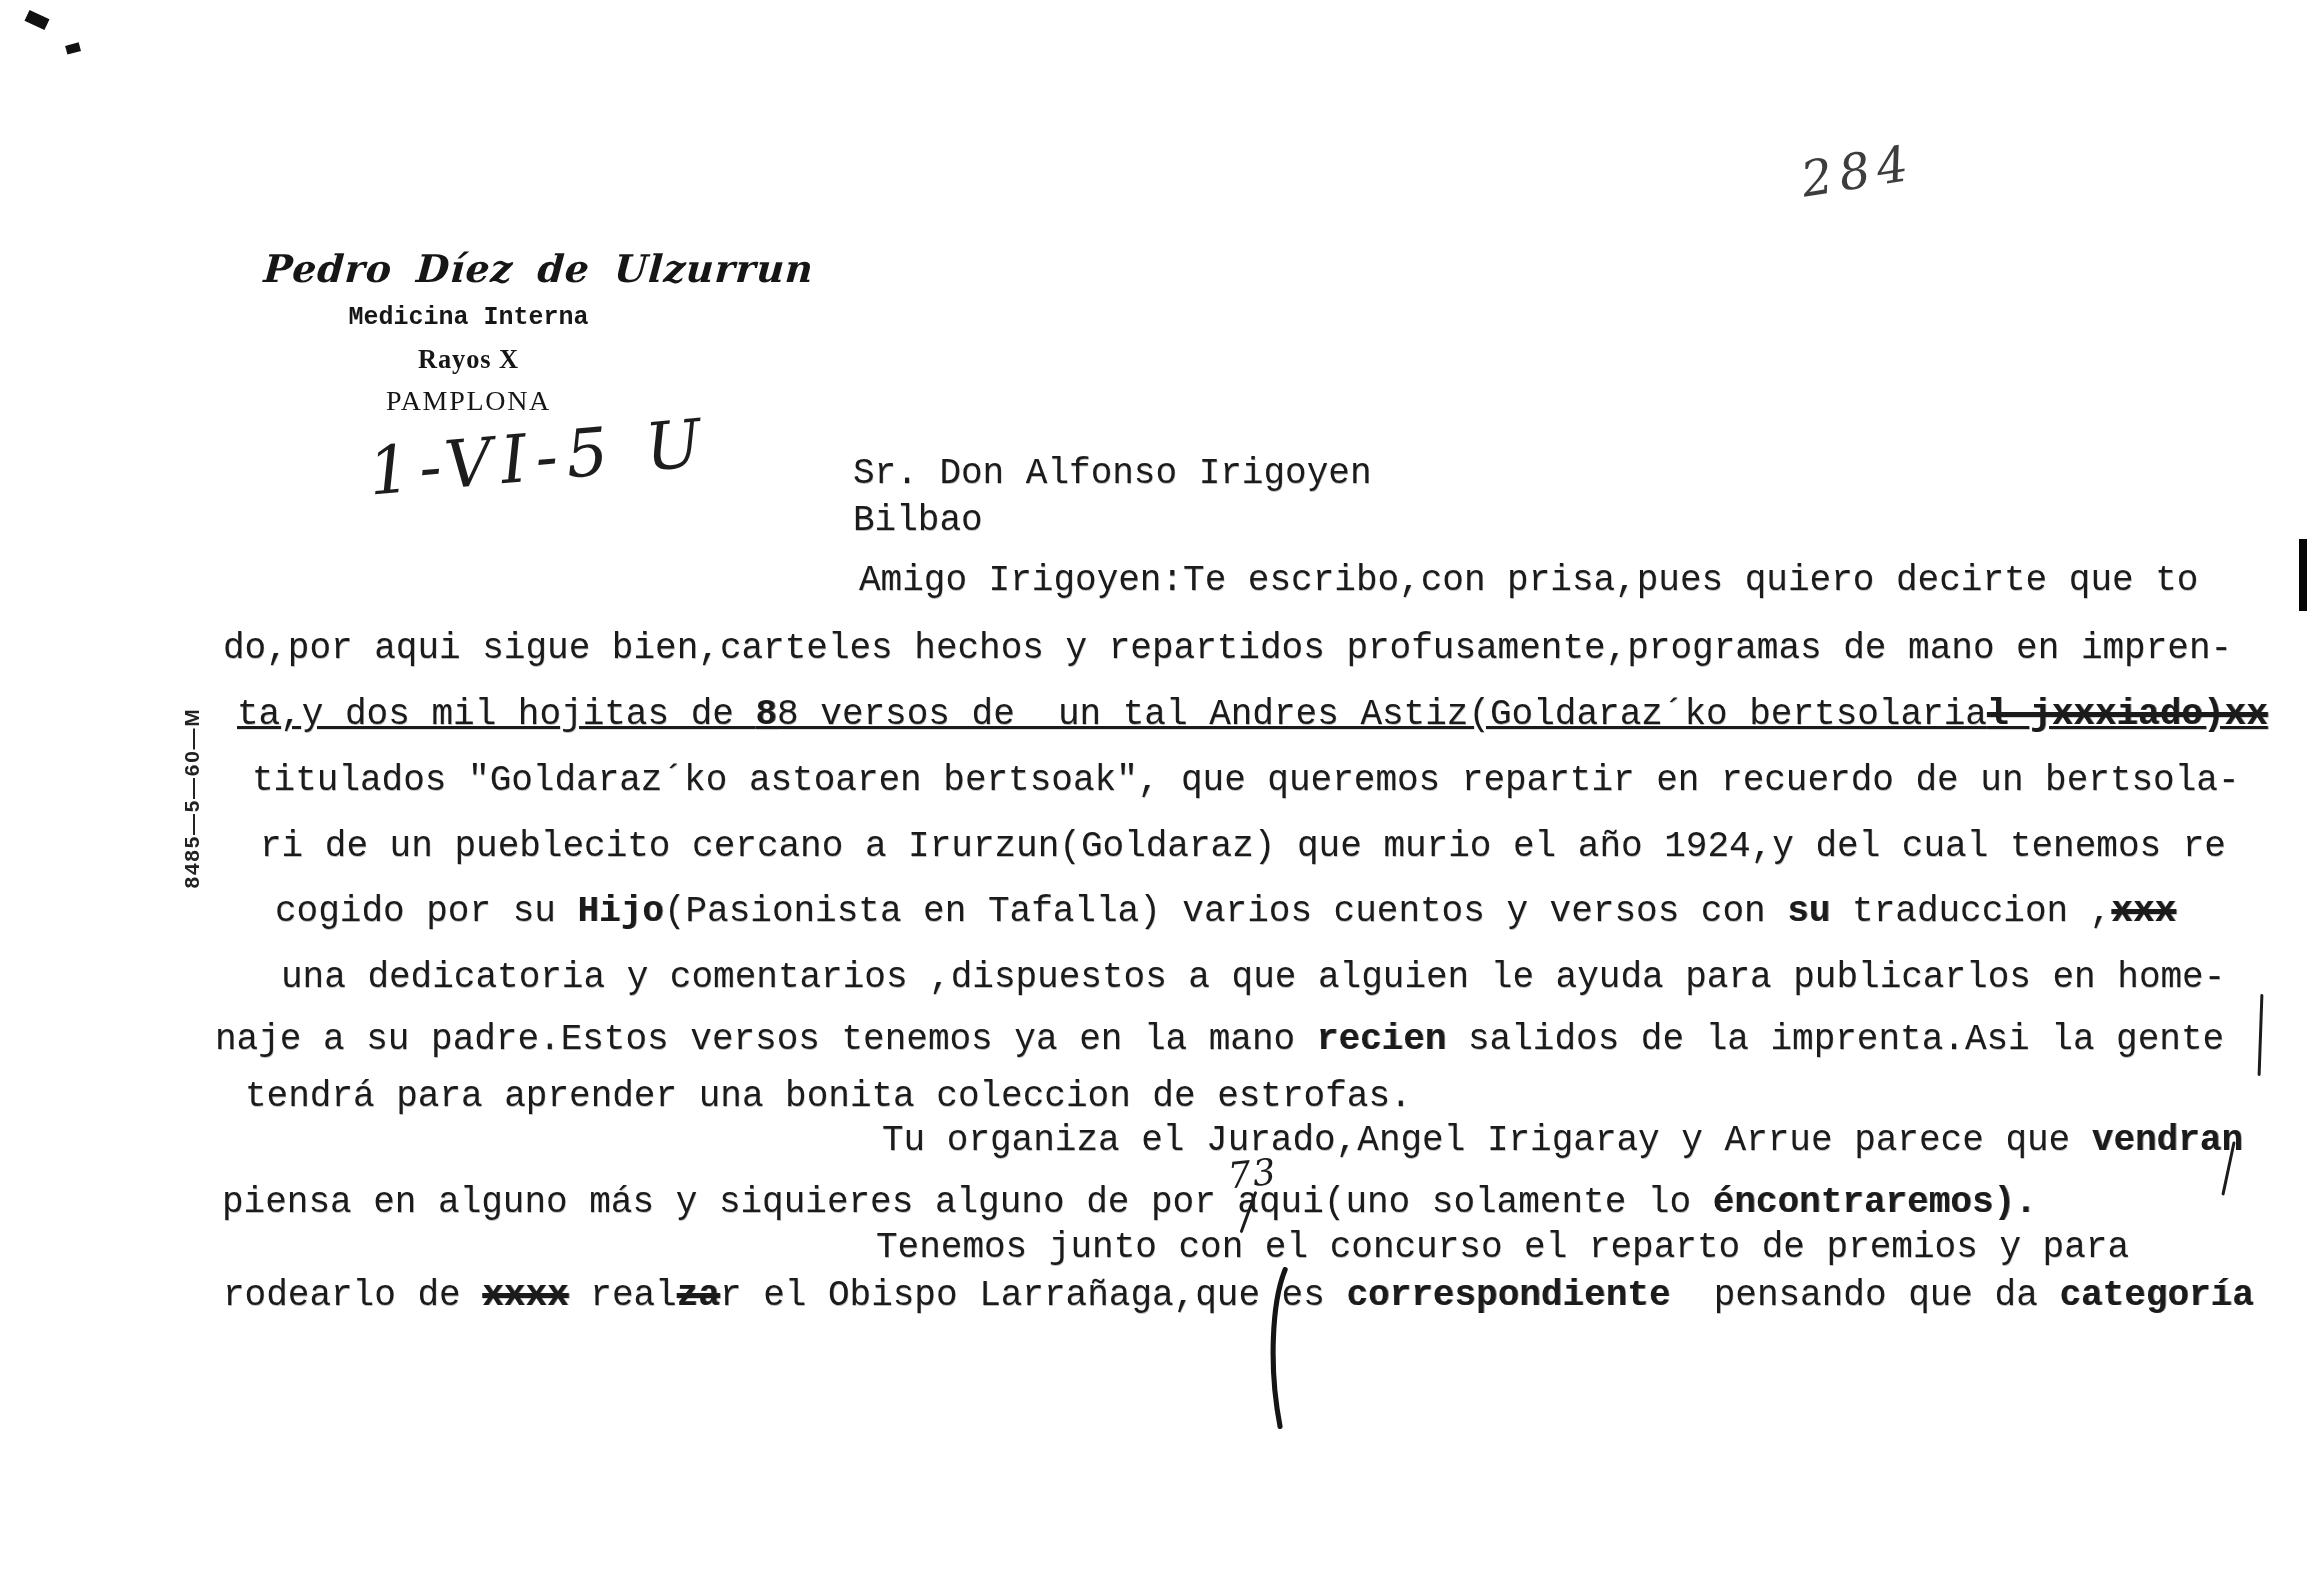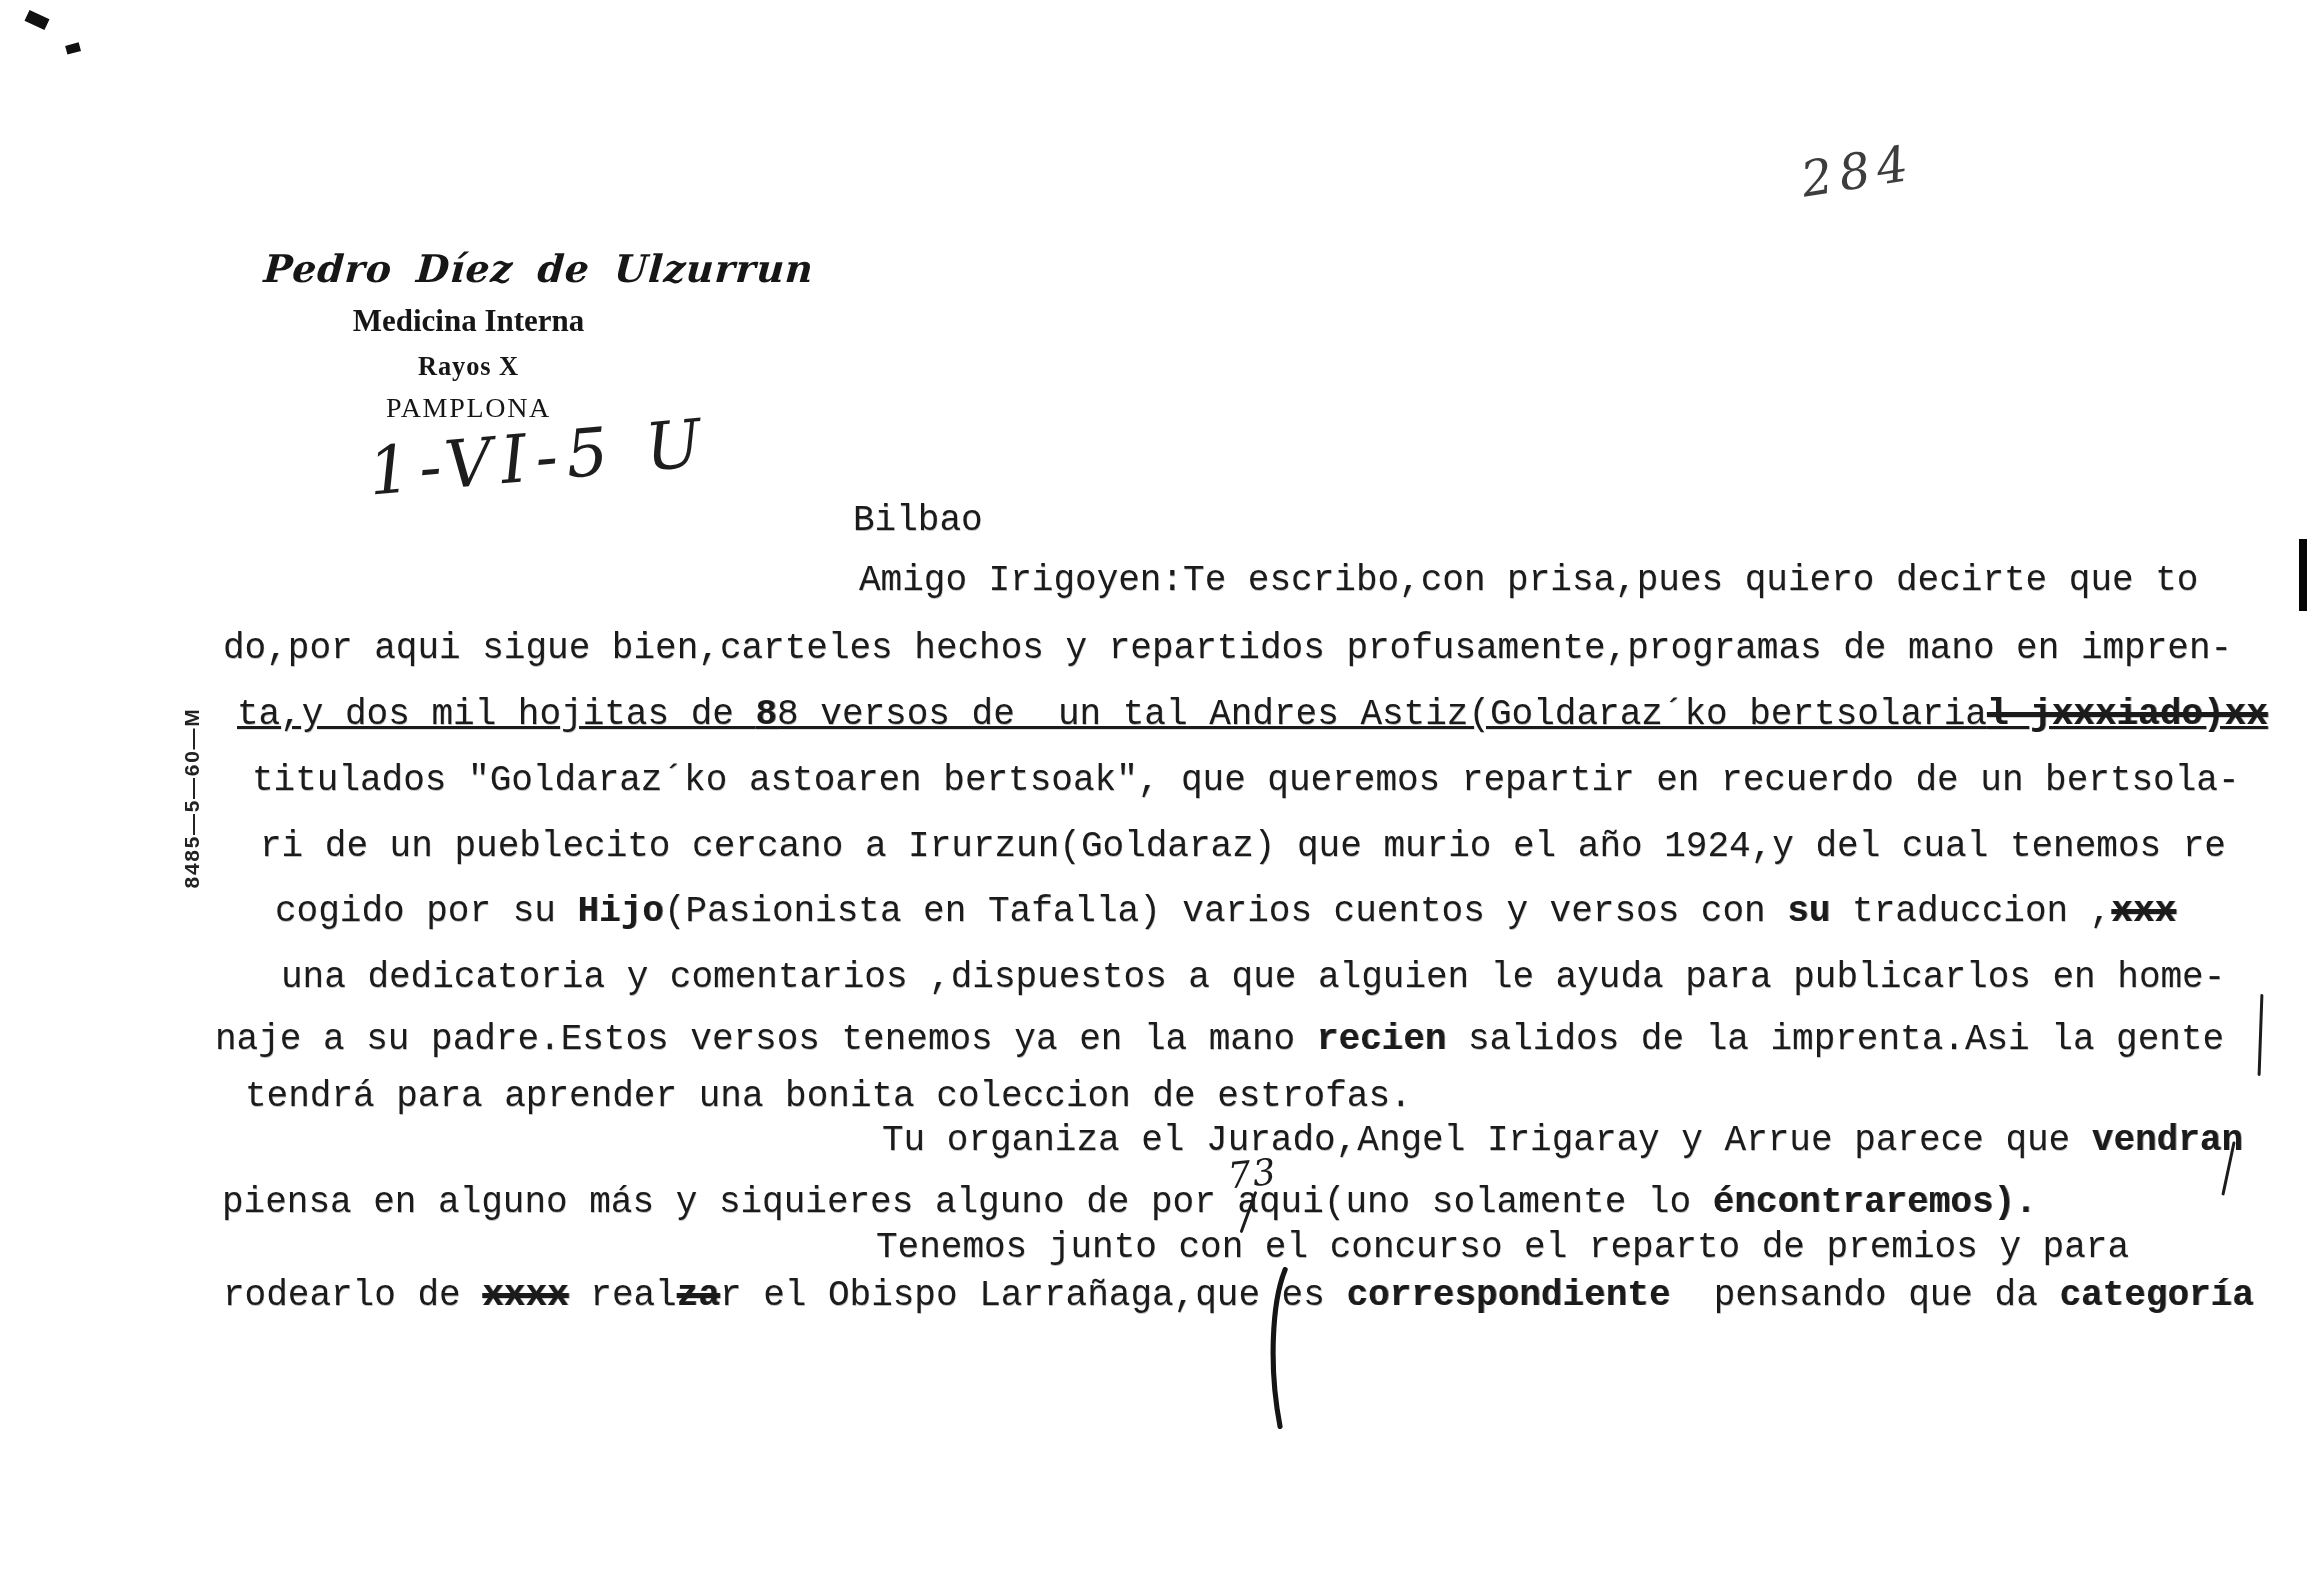--- a/index.html
+++ b/index.html
@@ -17,22 +17,22 @@
     text-align:center;
   }
   .lh-name{
     font-family:"DejaVu Serif", serif;
     font-style:italic;font-weight:bold;
     font-size:38px;letter-spacing:0.9px;word-spacing:10.2px;
     white-space:nowrap;
     transform:skewX(-4deg);
   }
   .lh-sub{
-    font-family:Liberation Serif, serif;
-    font-weight:bold;font-size:31px;margin-top:12px;
+    font-family:Liberation Mono, monospace;
+    font-weight:bold;font-size:25px;margin-top:12px;
   }
   .lh-sub2{
     font-family:"Liberation Serif", serif;
     font-weight:bold;font-size:26.4px;margin-top:12px;letter-spacing:0.9px;
   }
   .lh-city{
     font-family:"Liberation Serif", serif;
     font-size:28px;margin-top:10.2px;letter-spacing:1.7px;
   }
   .hand{
@@ -99,20 +99,21 @@
     <div class="lh-sub">Medicina Interna</div>
     <div class="lh-sub2">Rayos X</div>
     <div class="lh-city">PAMPLONA</div>
   </div>
 
   <div class="hand hand-date">1-VI-5 U</div>
 
 
   <div class="hand hand-284">284</div>
 
+  <div class="tline" style="left:853px;top:454px;">Sr. Don Alfonso Irigoyen</div>
   <div class="tline" style="left:853px;top:501px;">Bilbao</div>
 
   <div class="v-code">8485—5—60—M</div>
 
   <div>
       <div class="tline" style="left: 859px; top: 561px;"><span>Amigo Irigoyen:Te escribo,con prisa,pues quiero decirte que to</span></div>
       <div class="tline" style="left: 223px; top: 629px;"><span>do,por aqui sigue bien,carteles hechos y repartidos profusamente,programas de mano en impren-</span></div>
       <div class="tline" style="left: 237px; top: 695px; text-decoration: underline;"><span>ta,y dos mil hojitas de </span><span class="b">8</span><span>8 versos de  un tal Andres Astiz(Goldaraz´ko bertsolaria</span><span class="b st">l jxxxiado)xx</span></div>
       <div class="tline" style="left: 252px; top: 761px;"><span>titulados "Goldaraz´ko astoaren bertsoak", que queremos repartir en recuerdo de un bertsola-</span></div>
       <div class="tline" style="left: 260px; top: 827px;"><span>ri de un pueblecito cercano a Irurzun(Goldaraz) que murio el año 1924,y del cual tenemos re</span></div>

